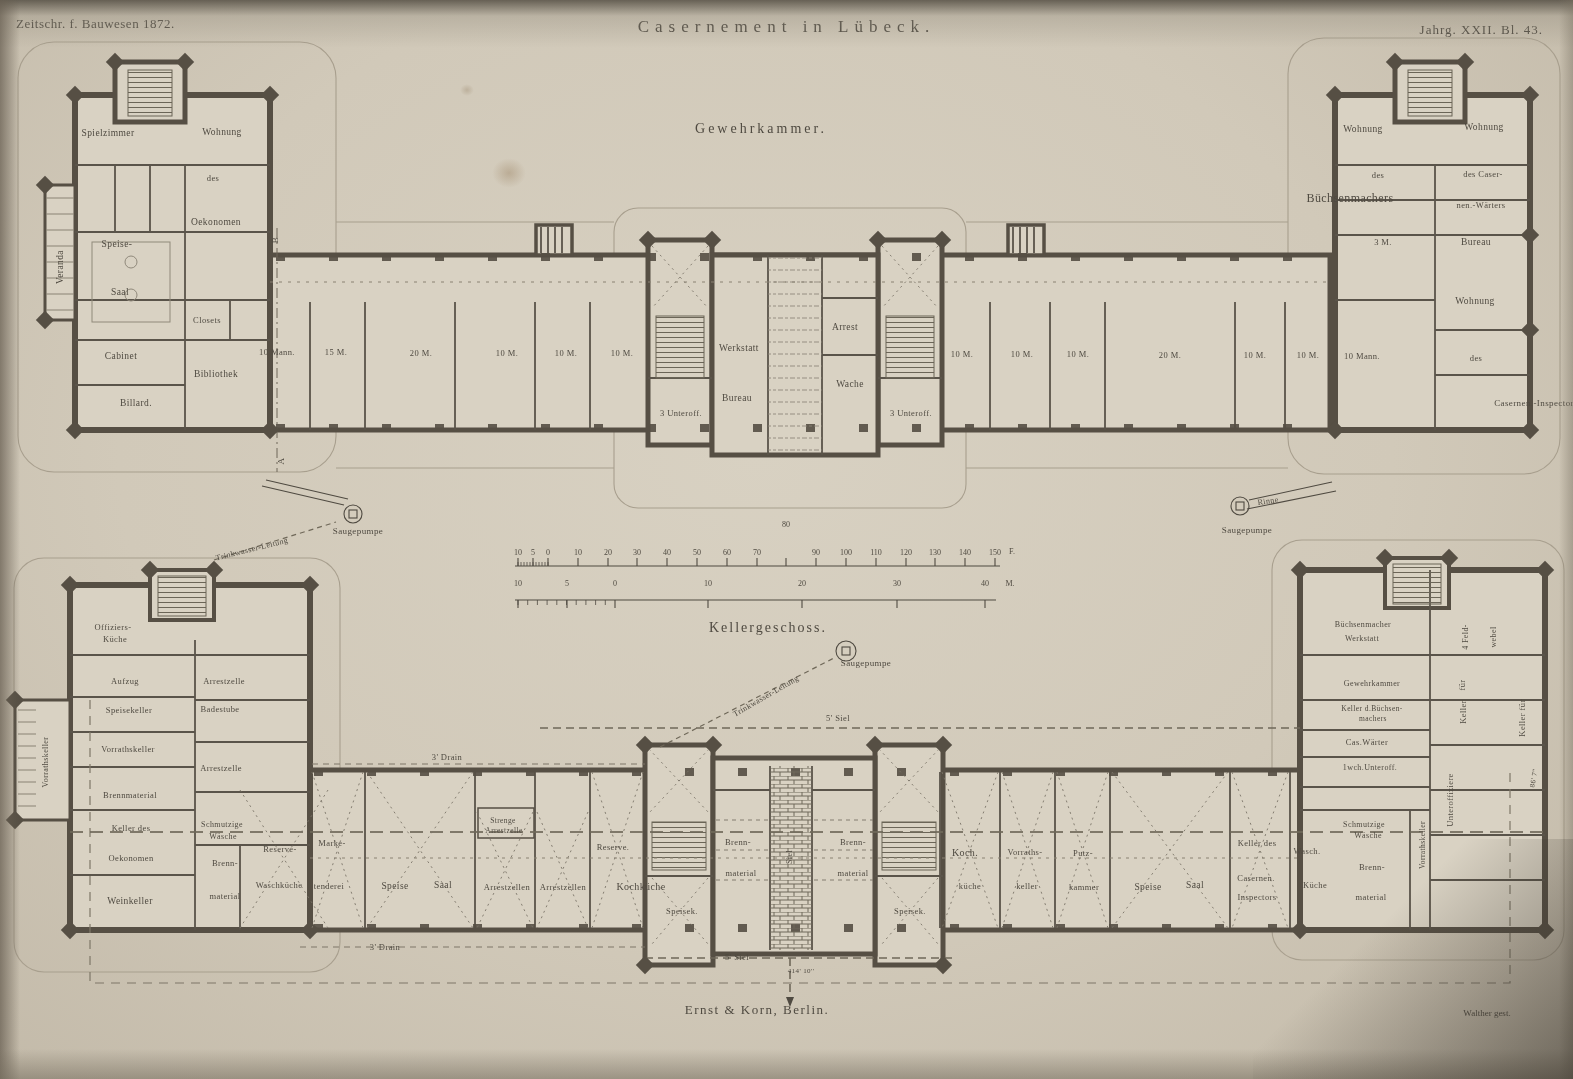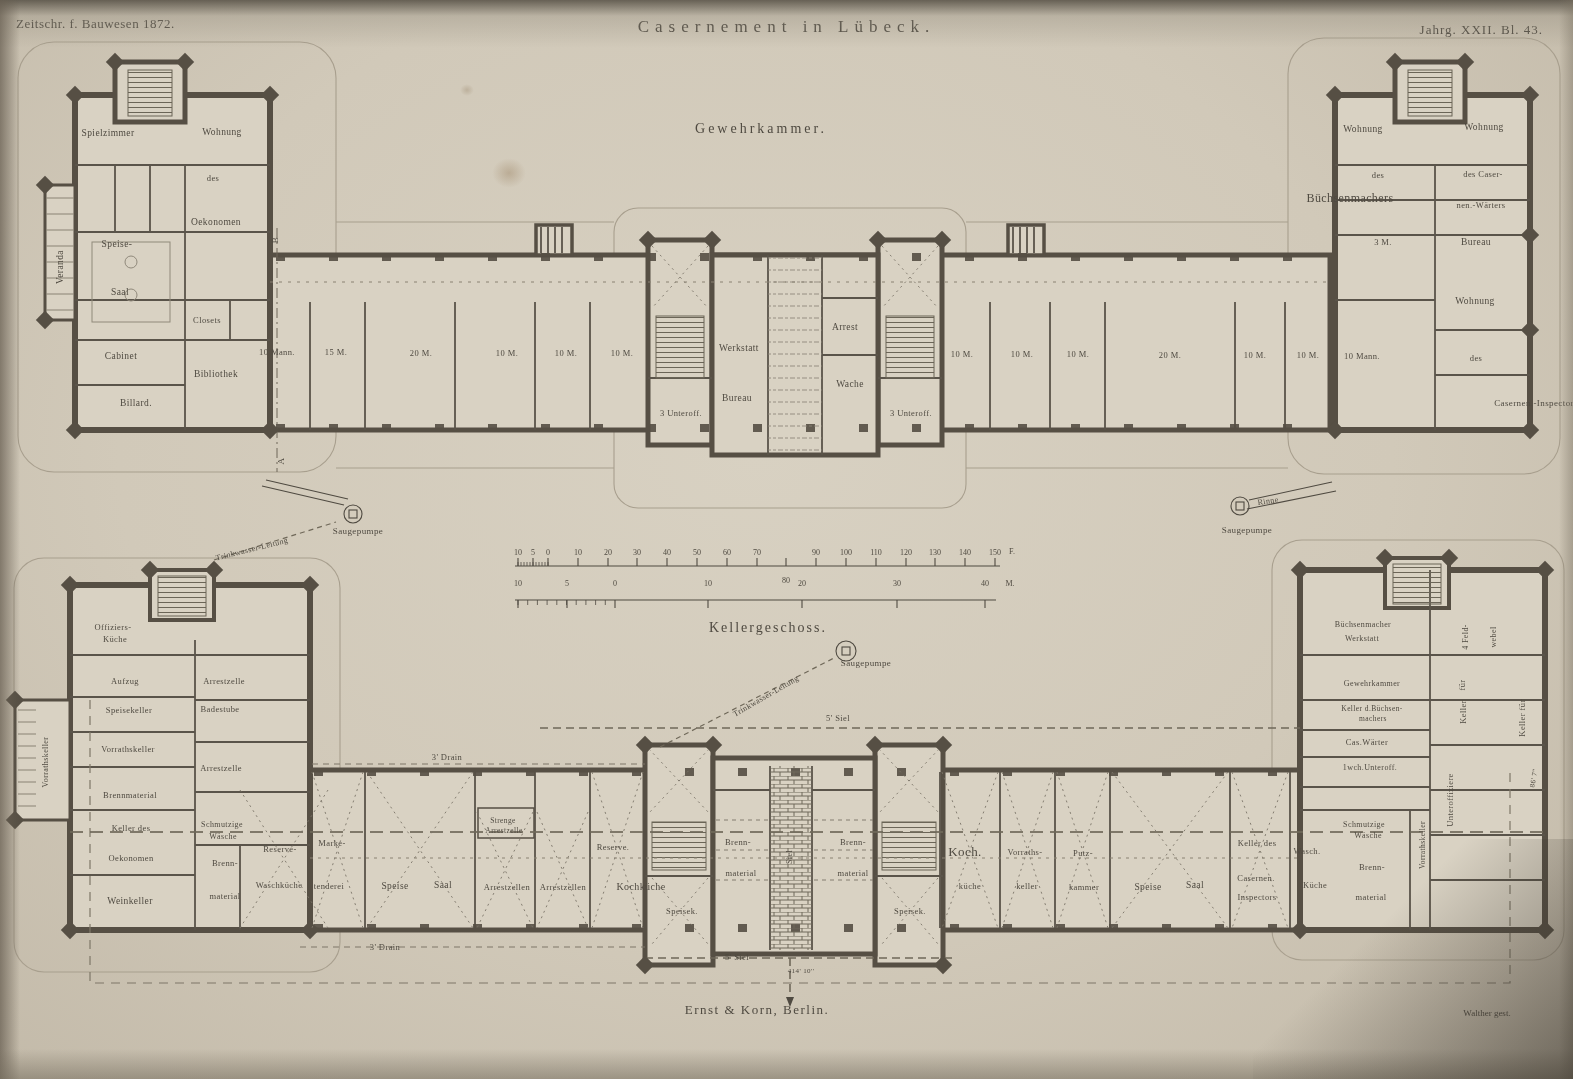--- a/index.html
+++ b/index.html
@@ -365,21 +365,21 @@
       <span class="plan-label" style="left: 563px; top: 887px; font-size: 8.5px; transform: translate(-50%, -50%);">Arrestzellen</span>
       <span class="plan-label" style="left: 607px; top: 847px; font-size: 8.5px; transform: translate(-50%, -50%); padding-left: 12px;">Reserve.</span>
       <span class="plan-label" style="left: 617px; top: 886px; font-size: 10px; transform: translate(-50%, -50%); padding-left: 48px;">Kochküche</span>
       <span class="plan-label" style="left: 738px; top: 842px; font-size: 8.5px; transform: translate(-50%, -50%);">Brenn-</span>
       <span class="plan-label" style="left: 741px; top: 873px; font-size: 8.5px; transform: translate(-50%, -50%);">material</span>
       <span class="plan-label" style="left: 853px; top: 842px; font-size: 8.5px; transform: translate(-50%, -50%);">Brenn-</span>
       <span class="plan-label" style="left: 853px; top: 873px; font-size: 8.5px; transform: translate(-50%, -50%);">material</span>
       <span class="plan-label" style="left: 682px; top: 911px; font-size: 8.5px; transform: translate(-50%, -50%);">Speisek.</span>
       <span class="plan-label" style="left: 910px; top: 911px; font-size: 8.5px; transform: translate(-50%, -50%);">Speisek.</span>
       <span class="plan-label" style="left: 789px; top: 857px; font-size: 8px; transform: translate(-50%, -50%) rotate(-90deg);">Siel</span>
-      <span class="plan-label" style="left: 965px; top: 852px; font-size: 13px; transform: translate(-50%, -50%);">Koch.</span>
+      <span class="plan-label" style="left: 965px; top: 852px; font-size: 10px; transform: translate(-50%, -50%);">Koch.</span>
       <span class="plan-label" style="left: 970px; top: 886px; font-size: 8.5px; transform: translate(-50%, -50%);">küche</span>
       <span class="plan-label" style="left: 1025px; top: 852px; font-size: 8.5px; transform: translate(-50%, -50%);">Vorraths-</span>
       <span class="plan-label" style="left: 1027px; top: 886px; font-size: 8.5px; transform: translate(-50%, -50%);">keller</span>
       <span class="plan-label" style="left: 1083px; top: 853px; font-size: 8.5px; transform: translate(-50%, -50%);">Putz-</span>
       <span class="plan-label" style="left: 1084px; top: 887px; font-size: 8.5px; transform: translate(-50%, -50%);">kammer</span>
       <span class="plan-label" style="left: 1148px; top: 887px; transform: translate(-50%, -50%);">Speise</span>
       <span class="plan-label" style="left: 1195px; top: 885px; transform: translate(-50%, -50%);">Saal</span>
       <span class="plan-label" style="left: 1257px; top: 843px; font-size: 8.5px; transform: translate(-50%, -50%);">Keller des</span>
       <span class="plan-label" style="left: 1256px; top: 878px; font-size: 8.5px; transform: translate(-50%, -50%);">Casernen.</span>
       <span class="plan-label" style="left: 1257px; top: 897px; font-size: 8.5px; transform: translate(-50%, -50%);">Inspectors</span>
@@ -413,21 +413,21 @@
   <span class="tick-label" style="left: 518px; top: 552px; transform: translate(-50%, -50%);">10</span>
       <span class="tick-label" style="left: 533px; top: 552px; transform: translate(-50%, -50%);">5</span>
       <span class="tick-label" style="left: 548px; top: 552px; transform: translate(-50%, -50%);">0</span>
       <span class="tick-label" style="left: 578px; top: 552px; transform: translate(-50%, -50%);">10</span>
       <span class="tick-label" style="left: 608px; top: 552px; transform: translate(-50%, -50%);">20</span>
       <span class="tick-label" style="left: 637px; top: 552px; transform: translate(-50%, -50%);">30</span>
       <span class="tick-label" style="left: 667px; top: 552px; transform: translate(-50%, -50%);">40</span>
       <span class="tick-label" style="left: 697px; top: 552px; transform: translate(-50%, -50%);">50</span>
       <span class="tick-label" style="left: 727px; top: 552px; transform: translate(-50%, -50%);">60</span>
       <span class="tick-label" style="left: 757px; top: 552px; transform: translate(-50%, -50%);">70</span>
-      <span class="tick-label" style="left: 786px; top: 580px; transform: translate(-50%, -50%);">80</span>
+      <span class="tick-label" style="left: 786px; top: 524px; transform: translate(-50%, -50%);">80</span>
       <span class="tick-label" style="left: 816px; top: 552px; transform: translate(-50%, -50%);">90</span>
       <span class="tick-label" style="left: 846px; top: 552px; transform: translate(-50%, -50%);">100</span>
       <span class="tick-label" style="left: 876px; top: 552px; transform: translate(-50%, -50%);">110</span>
       <span class="tick-label" style="left: 906px; top: 552px; transform: translate(-50%, -50%);">120</span>
       <span class="tick-label" style="left: 935px; top: 552px; transform: translate(-50%, -50%);">130</span>
       <span class="tick-label" style="left: 965px; top: 552px; transform: translate(-50%, -50%);">140</span>
       <span class="tick-label" style="left: 995px; top: 552px; transform: translate(-50%, -50%);">150</span>
       <span class="tick-label" style="left: 1012px; top: 551px; transform: translate(-50%, -50%);">F.</span>
     </div>
   <div class="labels" id="labels-m">

